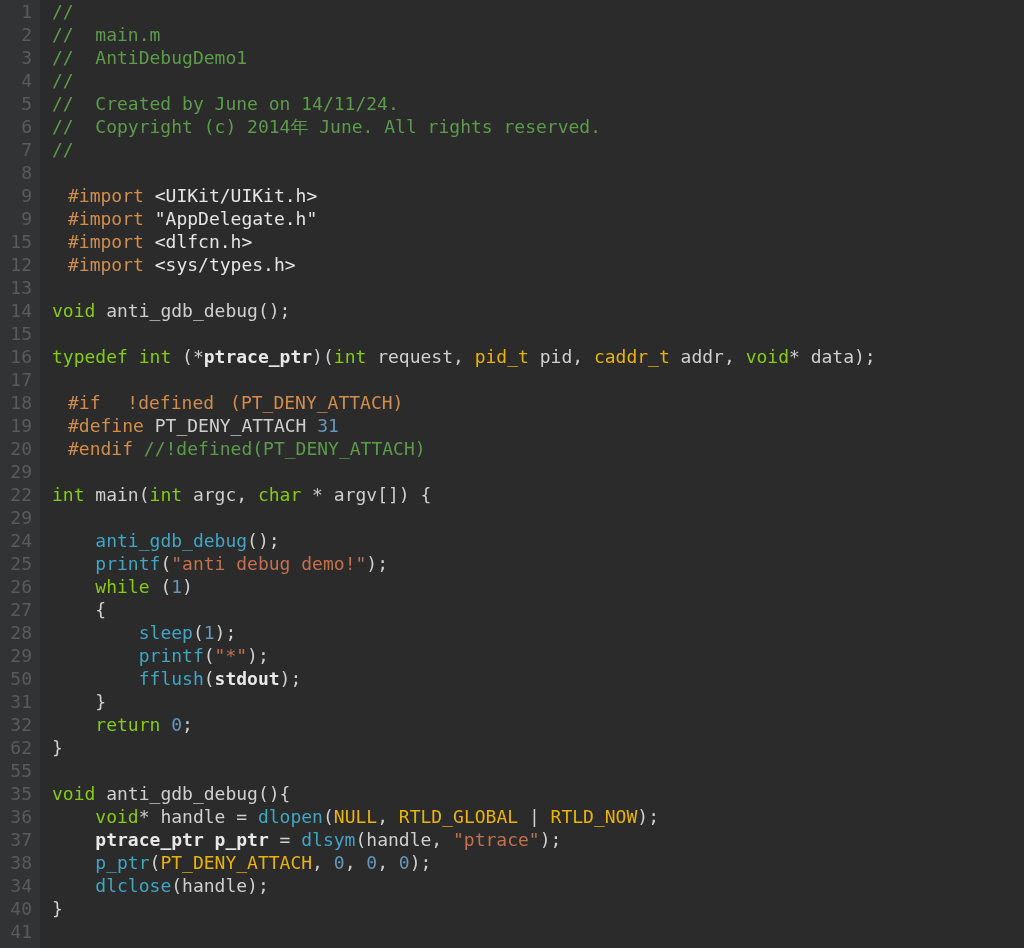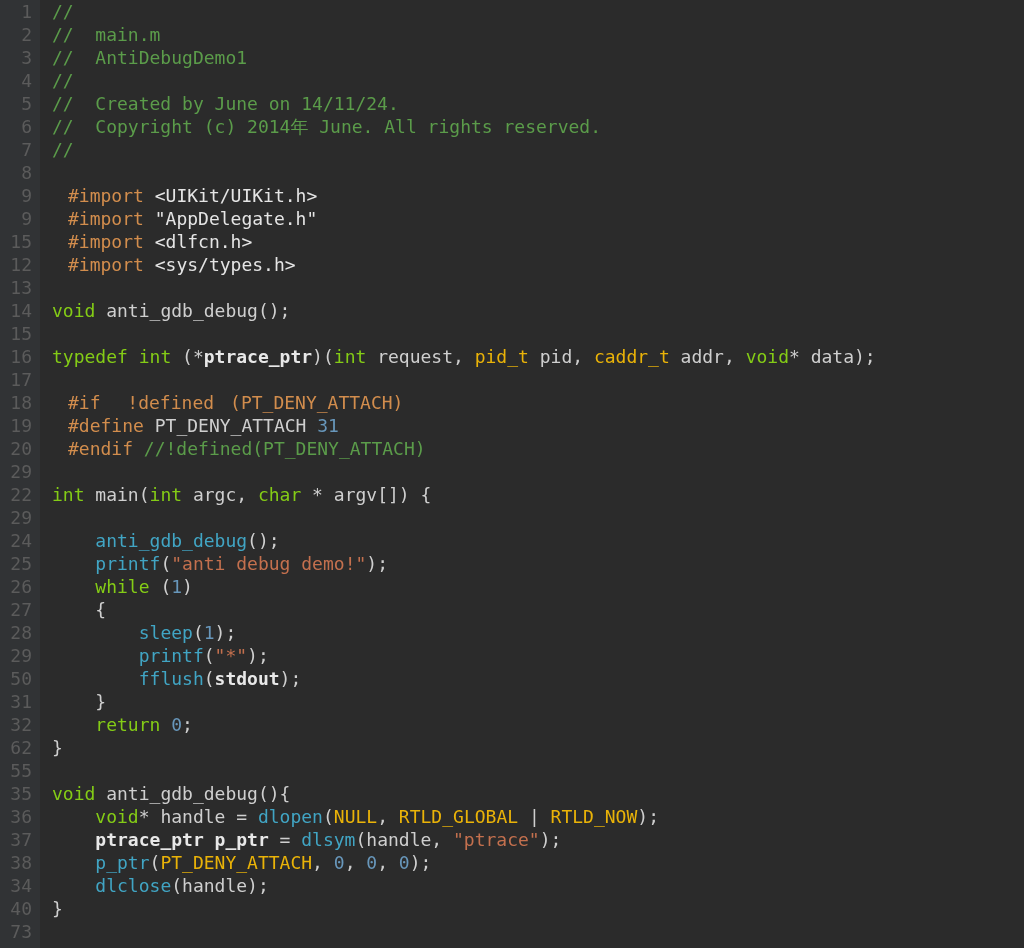--- a/index.html
+++ b/index.html
@@ -79,16 +79,16 @@
       <span class="ln">31</span>
       <span class="ln">32</span>
       <span class="ln">62</span>
       <span class="ln">55</span>
       <span class="ln">35</span>
       <span class="ln">36</span>
       <span class="ln">37</span>
       <span class="ln">38</span>
       <span class="ln">34</span>
       <span class="ln">40</span>
-      <span class="ln">73</span>
+      <span class="ln">41</span>
     </div>
   <div class="codearea" id="code"><span class="line"><span class="c-comment">//</span></span><span class="line"><span class="c-comment">//  main.m</span></span><span class="line"><span class="c-comment">//  AntiDebugDemo1</span></span><span class="line"><span class="c-comment">//</span></span><span class="line"><span class="c-comment">//  Created by June on 14/11/24.</span></span><span class="line"><span class="c-comment">//  Copyright (c) 2014年 June. All rights reserved.</span></span><span class="line"><span class="c-comment">//</span></span><span class="line"></span><span class="line"><span class="c-orange">#import </span><span class="c-red">&lt;UIKit/UIKit.h&gt;</span></span><span class="line"><span class="c-orange">#import </span><span class="c-red">"AppDelegate.h"</span></span><span class="line"><span class="c-orange">#import </span><span class="c-red">&lt;dlfcn.h&gt;</span></span><span class="line"><span class="c-orange">#import </span><span class="c-red">&lt;sys/types.h&gt;</span></span><span class="line"></span><span class="line"><span class="c-kw">void</span><span class="c-plain"> anti_gdb_debug</span><span class="c-plain">();</span></span><span class="line"></span><span class="line"><span class="c-kw">typedef </span><span class="c-kw">int</span><span class="c-plain"> (*</span><span class="c-id">ptrace_ptr</span><span class="c-plain">)(</span><span class="c-kw">int</span><span class="c-plain"> request, </span><span class="c-const">pid_t</span><span class="c-plain"> pid, </span><span class="c-const">caddr_t</span><span class="c-plain"> addr, </span><span class="c-kw">void</span><span class="c-plain">* data);</span></span><span class="line"></span><span class="line"><span class="c-orange">#if </span><span class="c-orange">!defined</span><span class="c-orange">(PT_DENY_ATTACH)</span></span><span class="line"><span class="c-orange">#define </span><span class="c-plain">PT_DENY_ATTACH </span><span class="c-num">31</span></span><span class="line"><span class="c-orange">#endif </span><span class="c-comment">//!defined(PT_DENY_ATTACH)</span></span><span class="line"></span><span class="line"><span class="c-kw">int</span><span class="c-plain"> main</span><span class="c-plain">(</span><span class="c-kw">int</span><span class="c-plain"> argc, </span><span class="c-kw">char</span><span class="c-plain"> * argv[]) {</span></span><span class="line"></span><span class="line"><span>    </span><span class="c-func">anti_gdb_debug</span><span class="c-plain">();</span></span><span class="line"><span>    </span><span class="c-func">printf</span><span class="c-plain">(</span><span class="c-str">"anti debug demo!"</span><span class="c-plain">);</span></span><span class="line"><span>    </span><span class="c-kw">while</span><span class="c-plain"> (</span><span class="c-num">1</span><span class="c-plain">)</span></span><span class="line"><span>    </span><span class="c-plain">{</span></span><span class="line"><span>        </span><span class="c-func">sleep</span><span class="c-plain">(</span><span class="c-num">1</span><span class="c-plain">);</span></span><span class="line"><span>        </span><span class="c-func">printf</span><span class="c-plain">(</span><span class="c-str">"*"</span><span class="c-plain">);</span></span><span class="line"><span>        </span><span class="c-func">fflush</span><span class="c-plain">(</span><span class="c-id">stdout</span><span class="c-plain">);</span></span><span class="line"><span>    </span><span class="c-plain">}</span></span><span class="line"><span>    </span><span class="c-kw">return </span><span class="c-num">0</span><span class="c-plain">;</span></span><span class="line"><span class="c-plain">}</span></span><span class="line"></span><span class="line"><span class="c-kw">void</span><span class="c-plain"> anti_gdb_debug</span><span class="c-plain">(){</span></span><span class="line"><span>    </span><span class="c-kw">void</span><span class="c-plain">* handle = </span><span class="c-func">dlopen</span><span class="c-plain">(</span><span class="c-const">NULL</span><span class="c-plain">, </span><span class="c-const">RTLD_GLOBAL</span><span class="c-plain"> | </span><span class="c-const">RTLD_NOW</span><span class="c-plain">);</span></span><span class="line"><span>    </span><span class="c-id">ptrace_ptr p_ptr</span><span class="c-plain"> = </span><span class="c-func">dlsym</span><span class="c-plain">(</span><span class="c-plain">handle, </span><span class="c-str">"ptrace"</span><span class="c-plain">);</span></span><span class="line"><span>    </span><span class="c-func">p_ptr</span><span class="c-plain">(</span><span class="c-const">PT_DENY_ATTACH</span><span class="c-plain">, </span><span class="c-num">0</span><span class="c-plain">, </span><span class="c-num">0</span><span class="c-plain">, </span><span class="c-num">0</span><span class="c-plain">);</span></span><span class="line"><span>    </span><span class="c-func">dlclose</span><span class="c-plain">(</span><span class="c-plain">handle</span><span class="c-plain">);</span></span><span class="line"><span class="c-plain">}</span></span><span class="line"></span></div>
 </div>
 
 </body></html>

